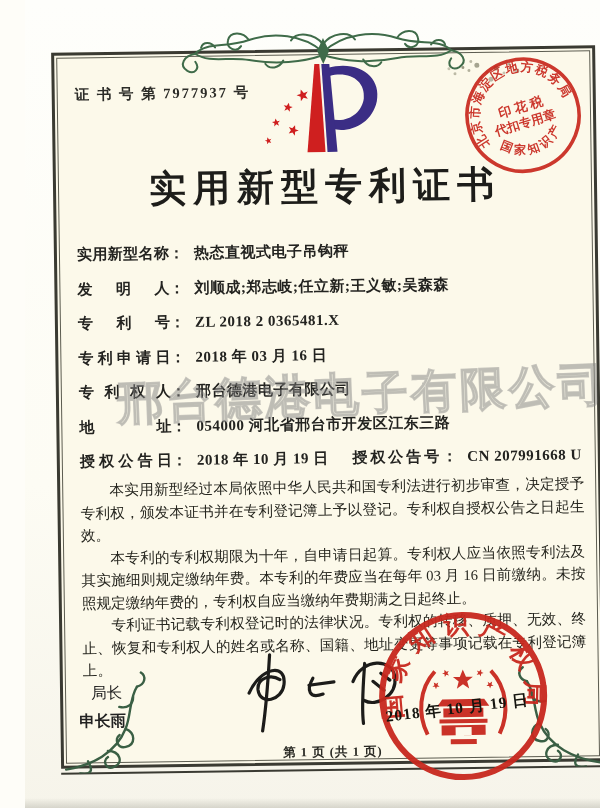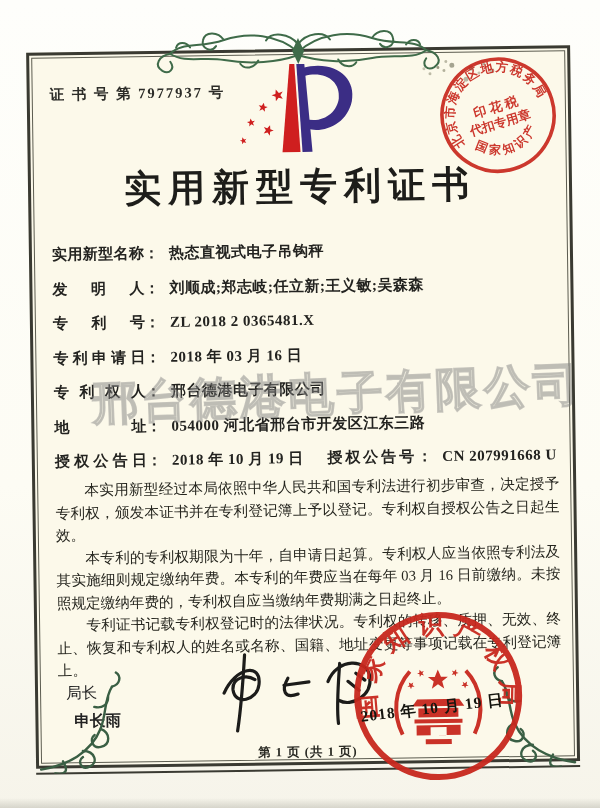--- a/index.html
+++ b/index.html
@@ -2,21 +2,21 @@
 <html><head>
 <meta charset="utf-8">
 <style>
   html,body{margin:0;padding:0;}
   body{
     width:600px;height:808px;overflow:hidden;
     background:#fefdf8;
     font-family:"Liberation Serif","DejaVu Serif",serif;
     position:relative;
   }
-  .photo{position:absolute;inset:0;background:linear-gradient(180deg,#fefefb 0%,#fdfcf4 60%,#f6f4ea 100%);}
+  .photo{position:absolute;inset:0;background:linear-gradient(180deg,#fefefb 0%,#fdfcf4 60%,#f6f4ea 100%);margin-left:25px;}
   .photo::after{content:'';position:absolute;left:0;right:0;bottom:0;height:10px;background:linear-gradient(180deg,rgba(0,0,0,0),rgba(120,120,110,.25));}
   .tilt{position:absolute;inset:0;transform:rotate(-0.8deg);transform-origin:300px 400px;}
 
   .frame{
     position:absolute;left:31px;top:49px;width:538px;height:710px;
     border:3px solid #3a3a32;background:#fcf9ea;
   }
   .frame::before{content:'';position:absolute;inset:2px;border:1px solid #5c5c50;pointer-events:none;}
   .frame::after{content:'';position:absolute;left:-3px;right:-3px;bottom:-9px;height:2.5px;background:#3a3a32;}
 
@@ -47,21 +47,21 @@
   .paras{position:absolute;left:20px;top:424px;width:504px;font-size:14.6px;line-height:22.5px;color:#26261f;text-align:justify;font-weight:500;}
   .paras p{margin:0;text-indent:2em;}
 
   .watermark{
     position:absolute;left:58px;top:312px;z-index:2;pointer-events:none;white-space:nowrap;
     font-size:46px;font-weight:700;letter-spacing:3px;transform:rotate(-1.5deg);
     color:rgba(135,135,135,.16);-webkit-text-stroke:1.2px rgba(130,130,130,.42);
   }
 
   .sig-title{position:absolute;left:28px;top:628px;font-size:15.5px;font-weight:400;font-family:"Liberation Sans","DejaVu Sans",sans-serif;color:#222;}
-  .sig-name{position:absolute;left:36px;top:656px;font-size:15.5px;font-weight:700;font-family:Liberation Serif, serif;color:#222;}
+  .sig-name{position:absolute;left:16px;top:656px;font-size:15.5px;font-weight:700;font-family:Liberation Serif, serif;color:#222;}
   .sig-script{position:absolute;left:150px;top:592px;z-index:2;}
 
   .seal{position:absolute;left:312px;top:558px;z-index:3;opacity:.95;}
   .seal-date{position:absolute;left:322px;top:648px;z-index:4;font-size:15.5px;font-weight:700;color:#15150f;letter-spacing:1px;transform:rotate(-6deg);white-space:nowrap;}
 
   .footer{position:absolute;left:0;right:0;top:692px;text-align:center;font-size:12.5px;font-weight:600;color:#2a2a24;letter-spacing:1px;}
 </style>
 </head>
 <body>
 

